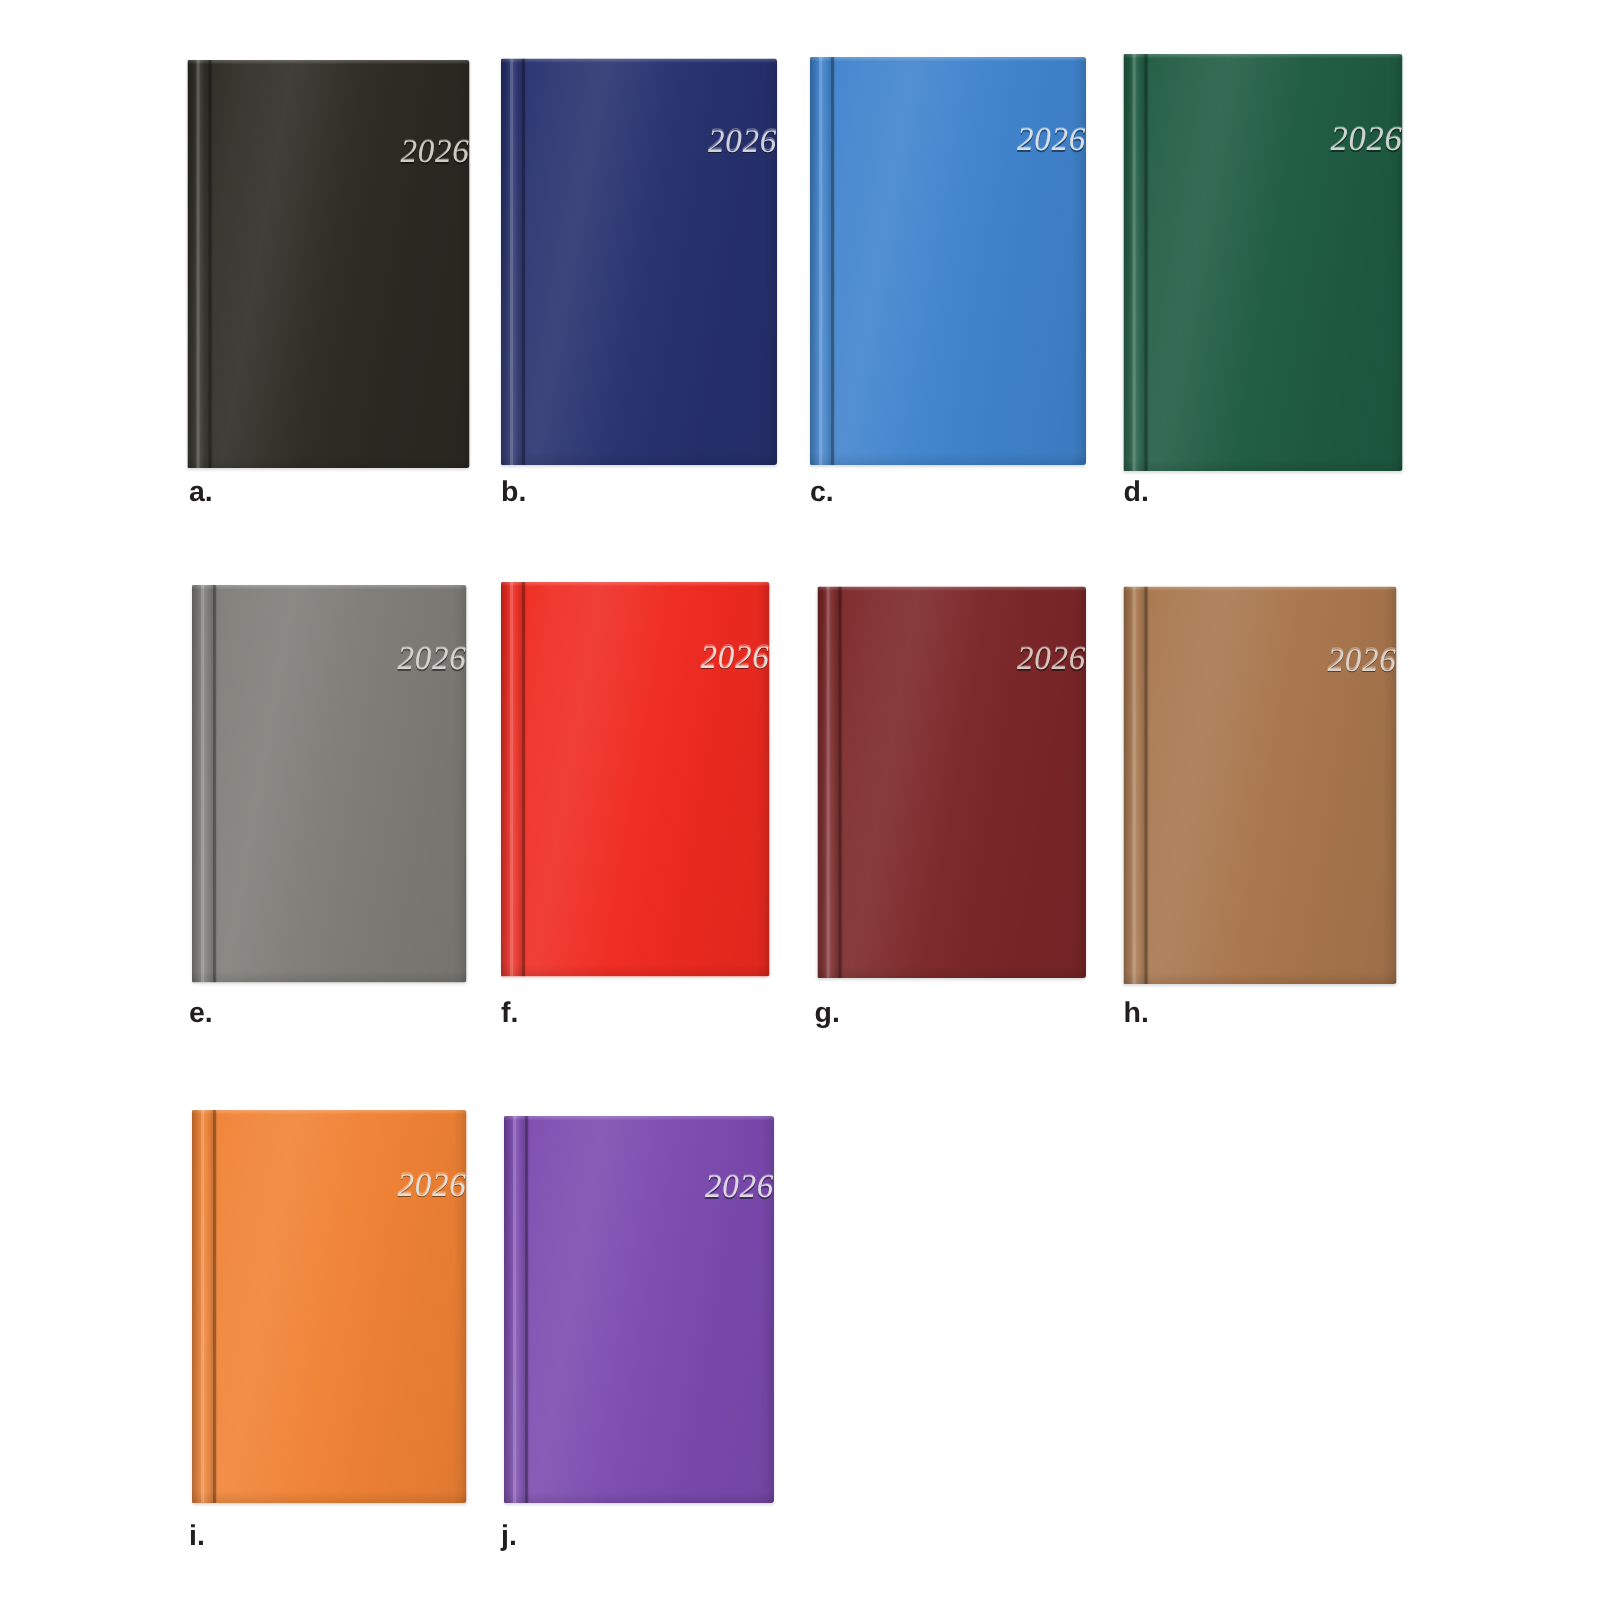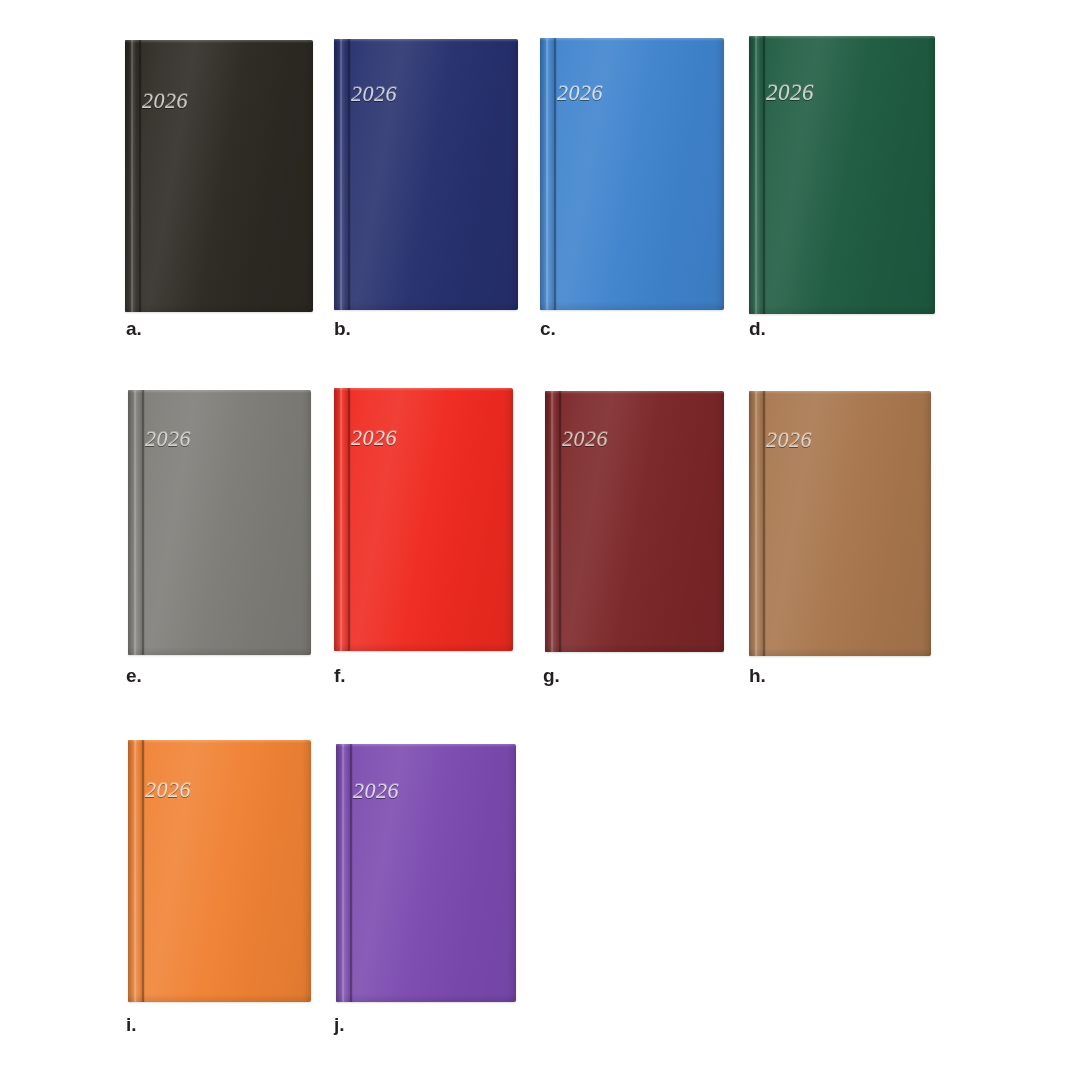--- a/index.html
+++ b/index.html
@@ -132,21 +132,21 @@
     left: 6px;
     width: 2px;
     background: rgba(255,255,255,0.16);
   }
 
   
   .year {
     position: absolute;
     left: 17px;
     right: 0;
-    text-align: left;
+    text-align: right;
     font-family: "Liberation Serif", "DejaVu Serif", serif;
     font-style: italic;
     font-weight: 400;
     letter-spacing: 0.5px;
     white-space: nowrap;
     pointer-events: none;
     user-select: none;
   }
 
   

